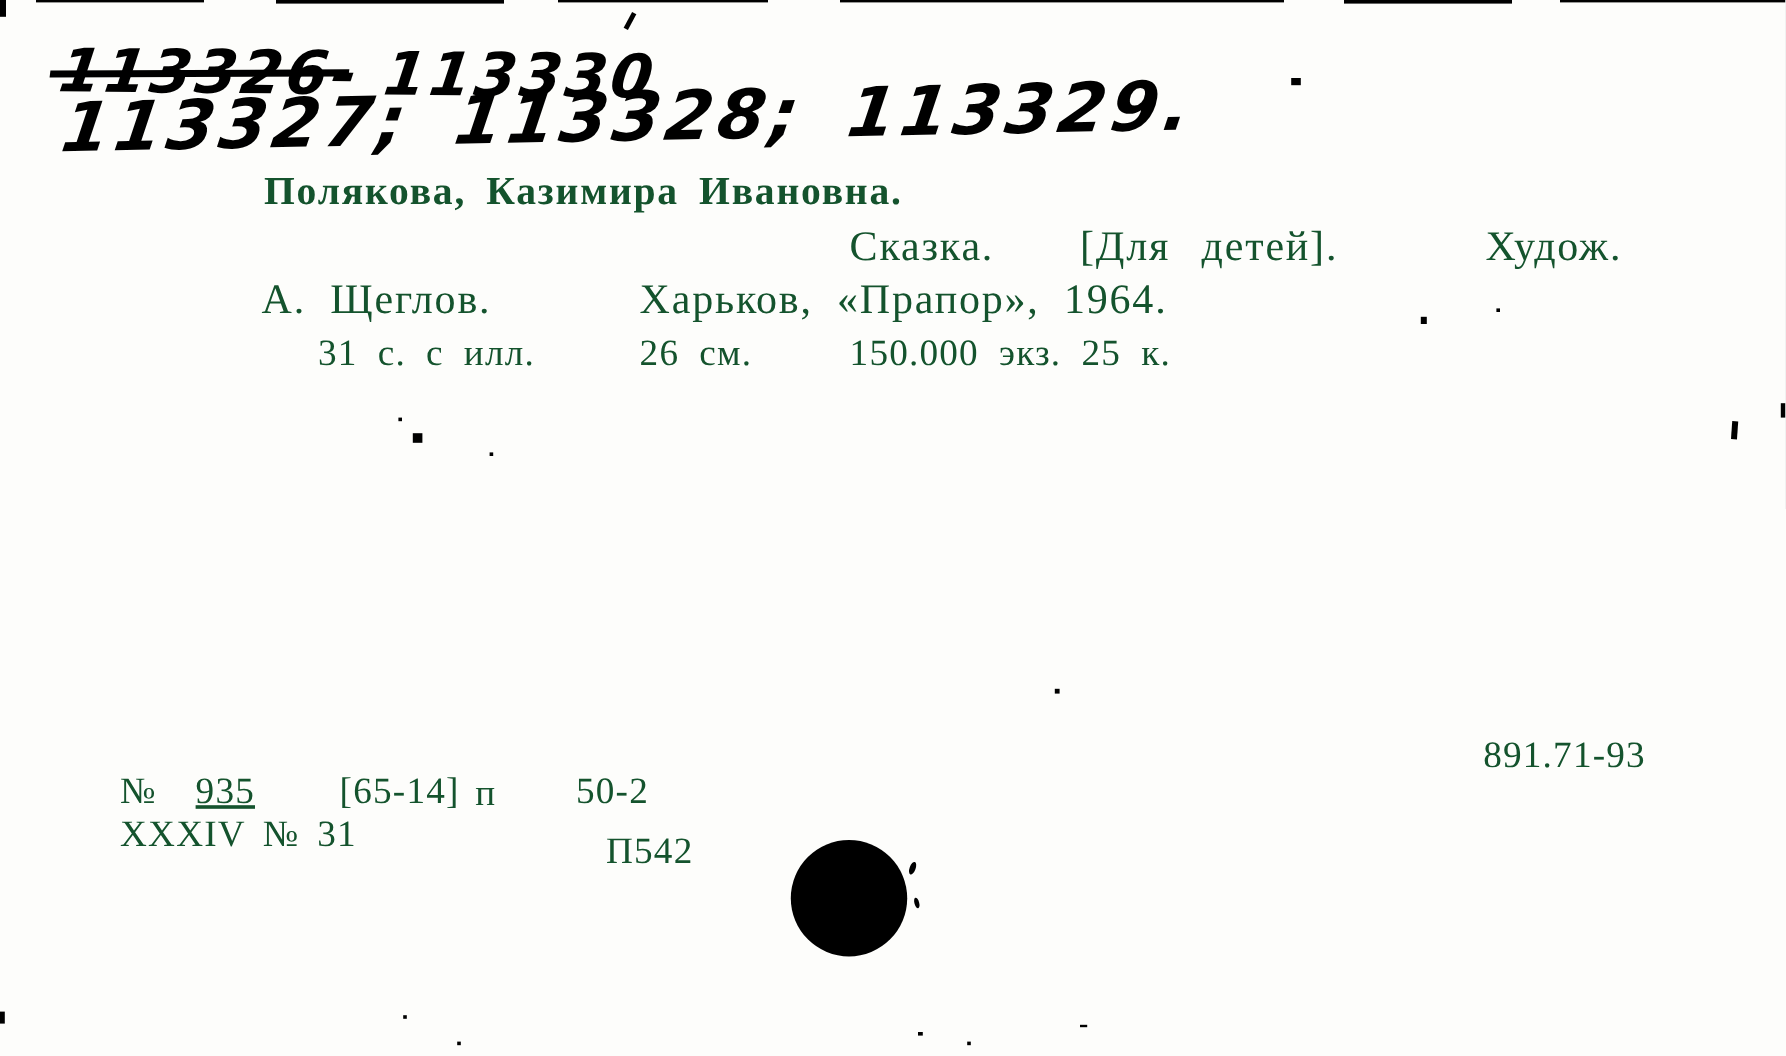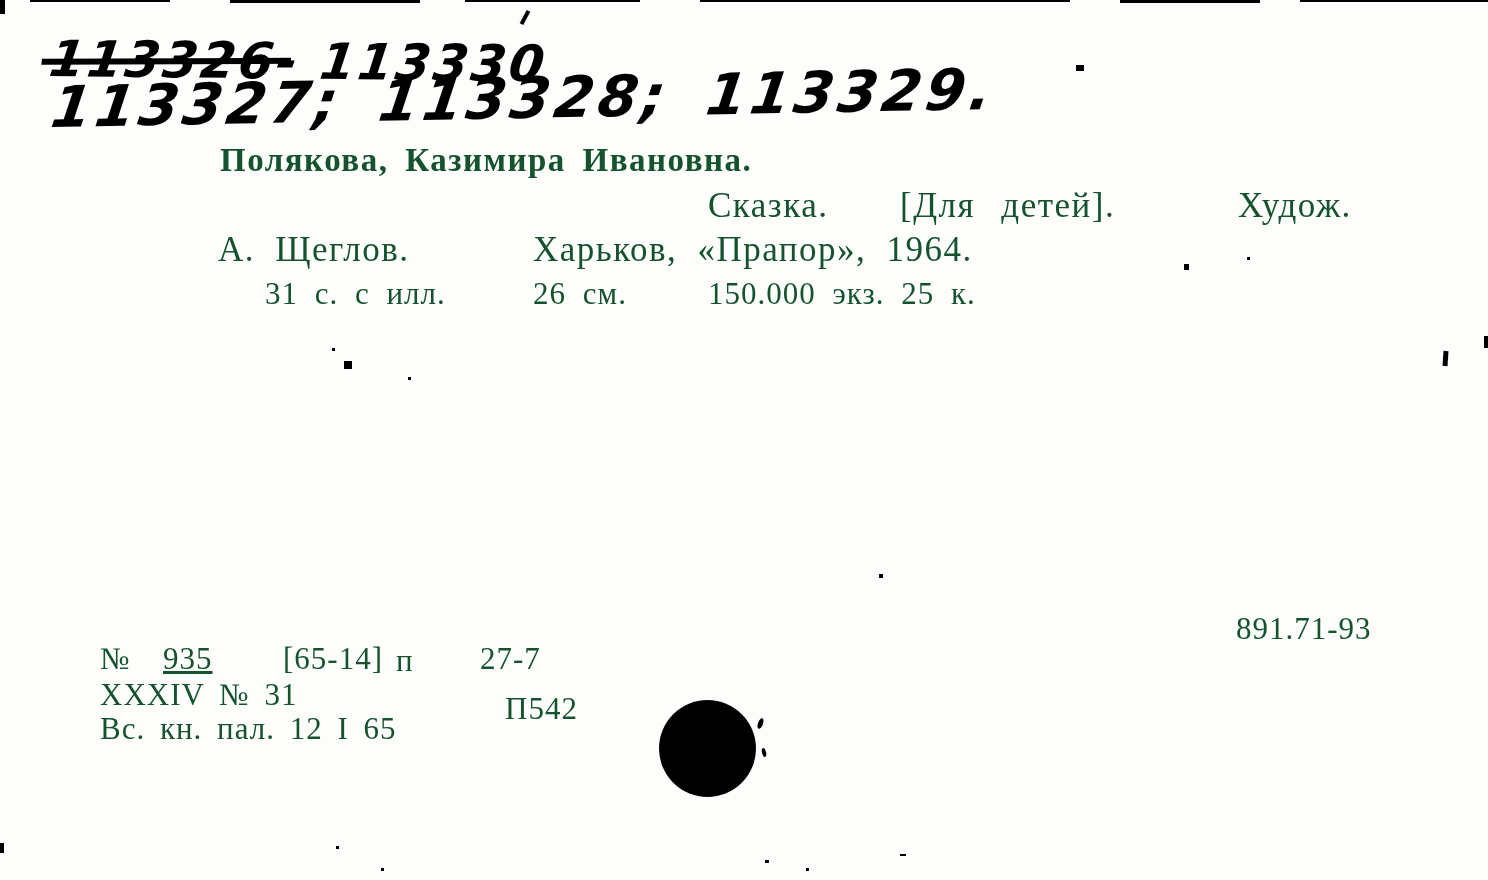--- a/index.html
+++ b/index.html
@@ -117,23 +117,22 @@
   <div class="abs print collation-seg c2">26 см.</div>
   <div class="abs print collation-seg c3">150.000 экз. 25 к.</div>
 
 
   <div class="abs print classification">891.71-93</div>
 
   <div class="abs print footer-seg f1a">№</div>
   <div class="abs print footer-seg f1b">935</div>
   <div class="abs print footer-seg f1c">[65-14]</div>
   <div class="abs print footer-seg f1d">п</div>
-  <div class="abs print footer-seg f1e">27-7</div>
+  <div class="abs print footer-seg f1e">50-2</div>
   <div class="abs print footer-seg f2">XXXIV № 31</div>
-  <div class="abs print footer-seg f3a">Вс. кн. пал. 12 I 65</div>
   <div class="abs print footer-seg f3b">П542</div>
 
   <div class="hole-punch"></div>
   <div class="punch-shadow" style="left:758px; top:718px; width:5px; height:11px; transform:rotate(20deg);"></div>
   <div class="punch-shadow" style="left:762px; top:748px; width:4px; height:9px; transform:rotate(-15deg);"></div>
 
   <div class="edge" style="left:30px;  top:0; width:140px;  height:2px;"></div>
   <div class="edge" style="left:230px; top:0; width:190px;  height:3px;"></div>
   <div class="edge" style="left:465px; top:0; width:175px;  height:2px;"></div>
   <div class="edge" style="left:700px; top:0; width:370px;  height:2px;"></div>

